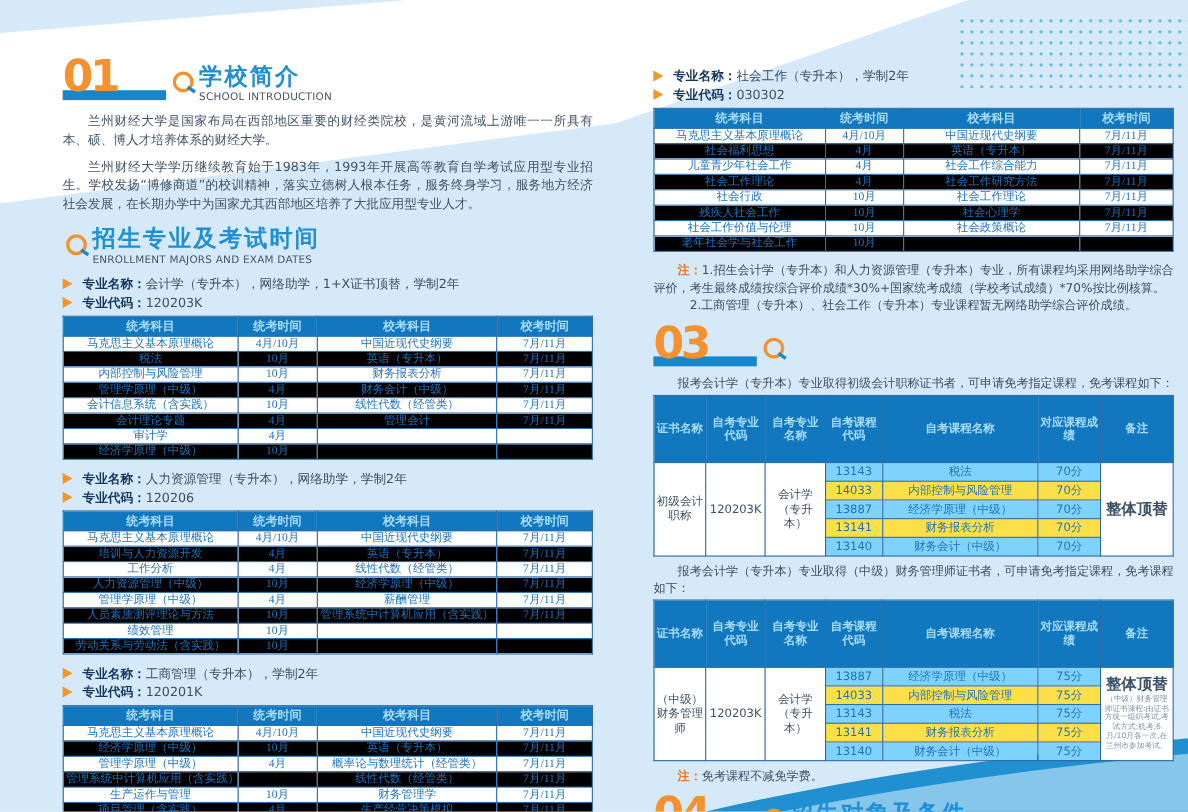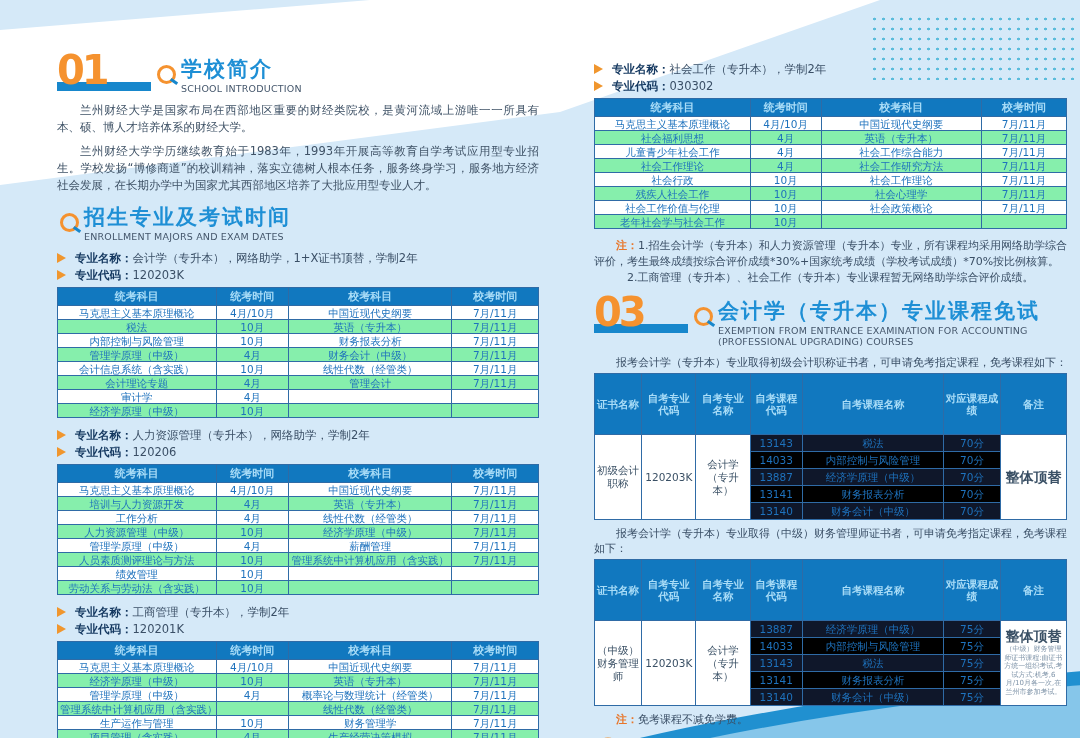--- a/index.html
+++ b/index.html
@@ -31,34 +31,34 @@
   .sec-sub{font-size:9.5px;color:#44566b;letter-spacing:.2px;margin-top:2px;}
   
   .para{font-size:11.5px;color:#3f5266;line-height:1.5;text-indent:2em;margin:0 0 6px 0;text-align:justify;}
   
   .mline{display:flex;align-items:center;font-size:11.5px;line-height:16px;margin:1px 0;text-align:right;}
   .tri{width:0;height:0;border-left:9px solid #f0962e;border-top:5px solid transparent;
        border-bottom:5px solid transparent;margin-right:9px;flex:none;}
   .mlabel{font-weight:700;color:#13375f;flex:none;}
   .mval{color:#3a4f66;}
   
-  .etable{width:100%;border-collapse:collapse;margin:4px 12px 9px 0;table-layout:fixed;}
+  .etable{width:100%;border-collapse:collapse;margin:4px 12px 9px 0;table-layout:fixed;font-family:Liberation Serif, serif;}
   .etable th{background:#1178bf;color:#a8dcf7;font-size:11px;font-weight:700;height:17px;
              border:1px solid #2f6ba6;padding:0;}
   .etable td{font-size:10.5px;color:#1e72bd;text-align:center;height:13px;border:1px solid #2f6ba6;
              padding:0 2px;line-height:12px;white-space:nowrap;overflow:hidden;background:#fff;}
-  .etable tr.alt td{background:#86efac;}
+  .etable tr.alt td{background:#000000;}
   
   .intro{font-size:11px;color:#3a4f66;text-indent:2em;line-height:15px;margin:5px 0 2px 0;}
   .xtable{width:100%;border-collapse:collapse;margin:3px 0 6px 0;table-layout:fixed;}
   .xtable th{background:#1178bf;color:#a8dcf7;font-size:10.5px;font-weight:700;
              border:1px solid #2f6ba6;padding:18px 1px;line-height:12px;}
   .xtable td{font-size:10.5px;color:#1e72bd;text-align:center;border:1px solid #2f6ba6;
-             padding:1px 2px;height:14px;line-height:13px;background:#0f172a;overflow:hidden;}
-  .xtable td.alt{background:#000000;}
+             padding:1px 2px;height:14px;line-height:13px;background:#7dd3fc;overflow:hidden;}
+  .xtable td.alt{background:#fde047;}
   .xtable td.merge{background:#fff;color:#3a5065;}
   .rtitle{font-size:14px;color:#3a5065;font-weight:700;}
   .rsub{font-size:7px;color:#7e93a8;line-height:8.5px;margin-top:2px;text-align:center;}
   
   .note{font-size:11px;color:#3a4f66;line-height:16px;margin:4px 0 8px 0;text-align:justify;}
   .note .n1{text-indent:2em;}
   .note .n2{padding-left:3em;}
   .nlabel{color:#e8762a;font-weight:700;}
   .items .mline{font-size:11.5px;margin:4px 0;}
 </style>
@@ -407,24 +407,20 @@
       <div class="n1"><span class="nlabel">注：</span><span>1.招生会计学（专升本）和人力资源管理（专升本）专业，所有课程均采用网络助学综合评价，考生最终成绩按综合评价成绩*30%+国家统考成绩（学校考试成绩）*70%按比例核算。</span></div>
       <div class="n2"><span>2.工商管理（专升本）、社会工作（专升本）专业课程暂无网络助学综合评价成绩。</span></div>
     </div>
 
     <div class="sec">
       <div class="sec-numwrap">
         <div class="sec-num">03</div>
         <div class="sec-bar"></div>
       </div>
       <span class="swirl"></span>
-      <div class="sec-text">
-        <div class="sec-title">会计学（专升本）专业课程免试</div>
-        <div class="sec-sub">EXEMPTION FROM ENTRANCE EXAMINATION FOR ACCOUNTING (PROFESSIONAL UPGRADING) COURSES</div>
-      </div>
     </div>
 
     <div>
   <div class="exblock">
     <div class="intro">报考会计学（专升本）专业取得初级会计职称证书者，可申请免考指定课程，免考课程如下：</div>
     <table class="xtable">
       <colgroup>
               <col style="width:10%">
               <col style="width:11.5%">
               <col style="width:11.5%">

